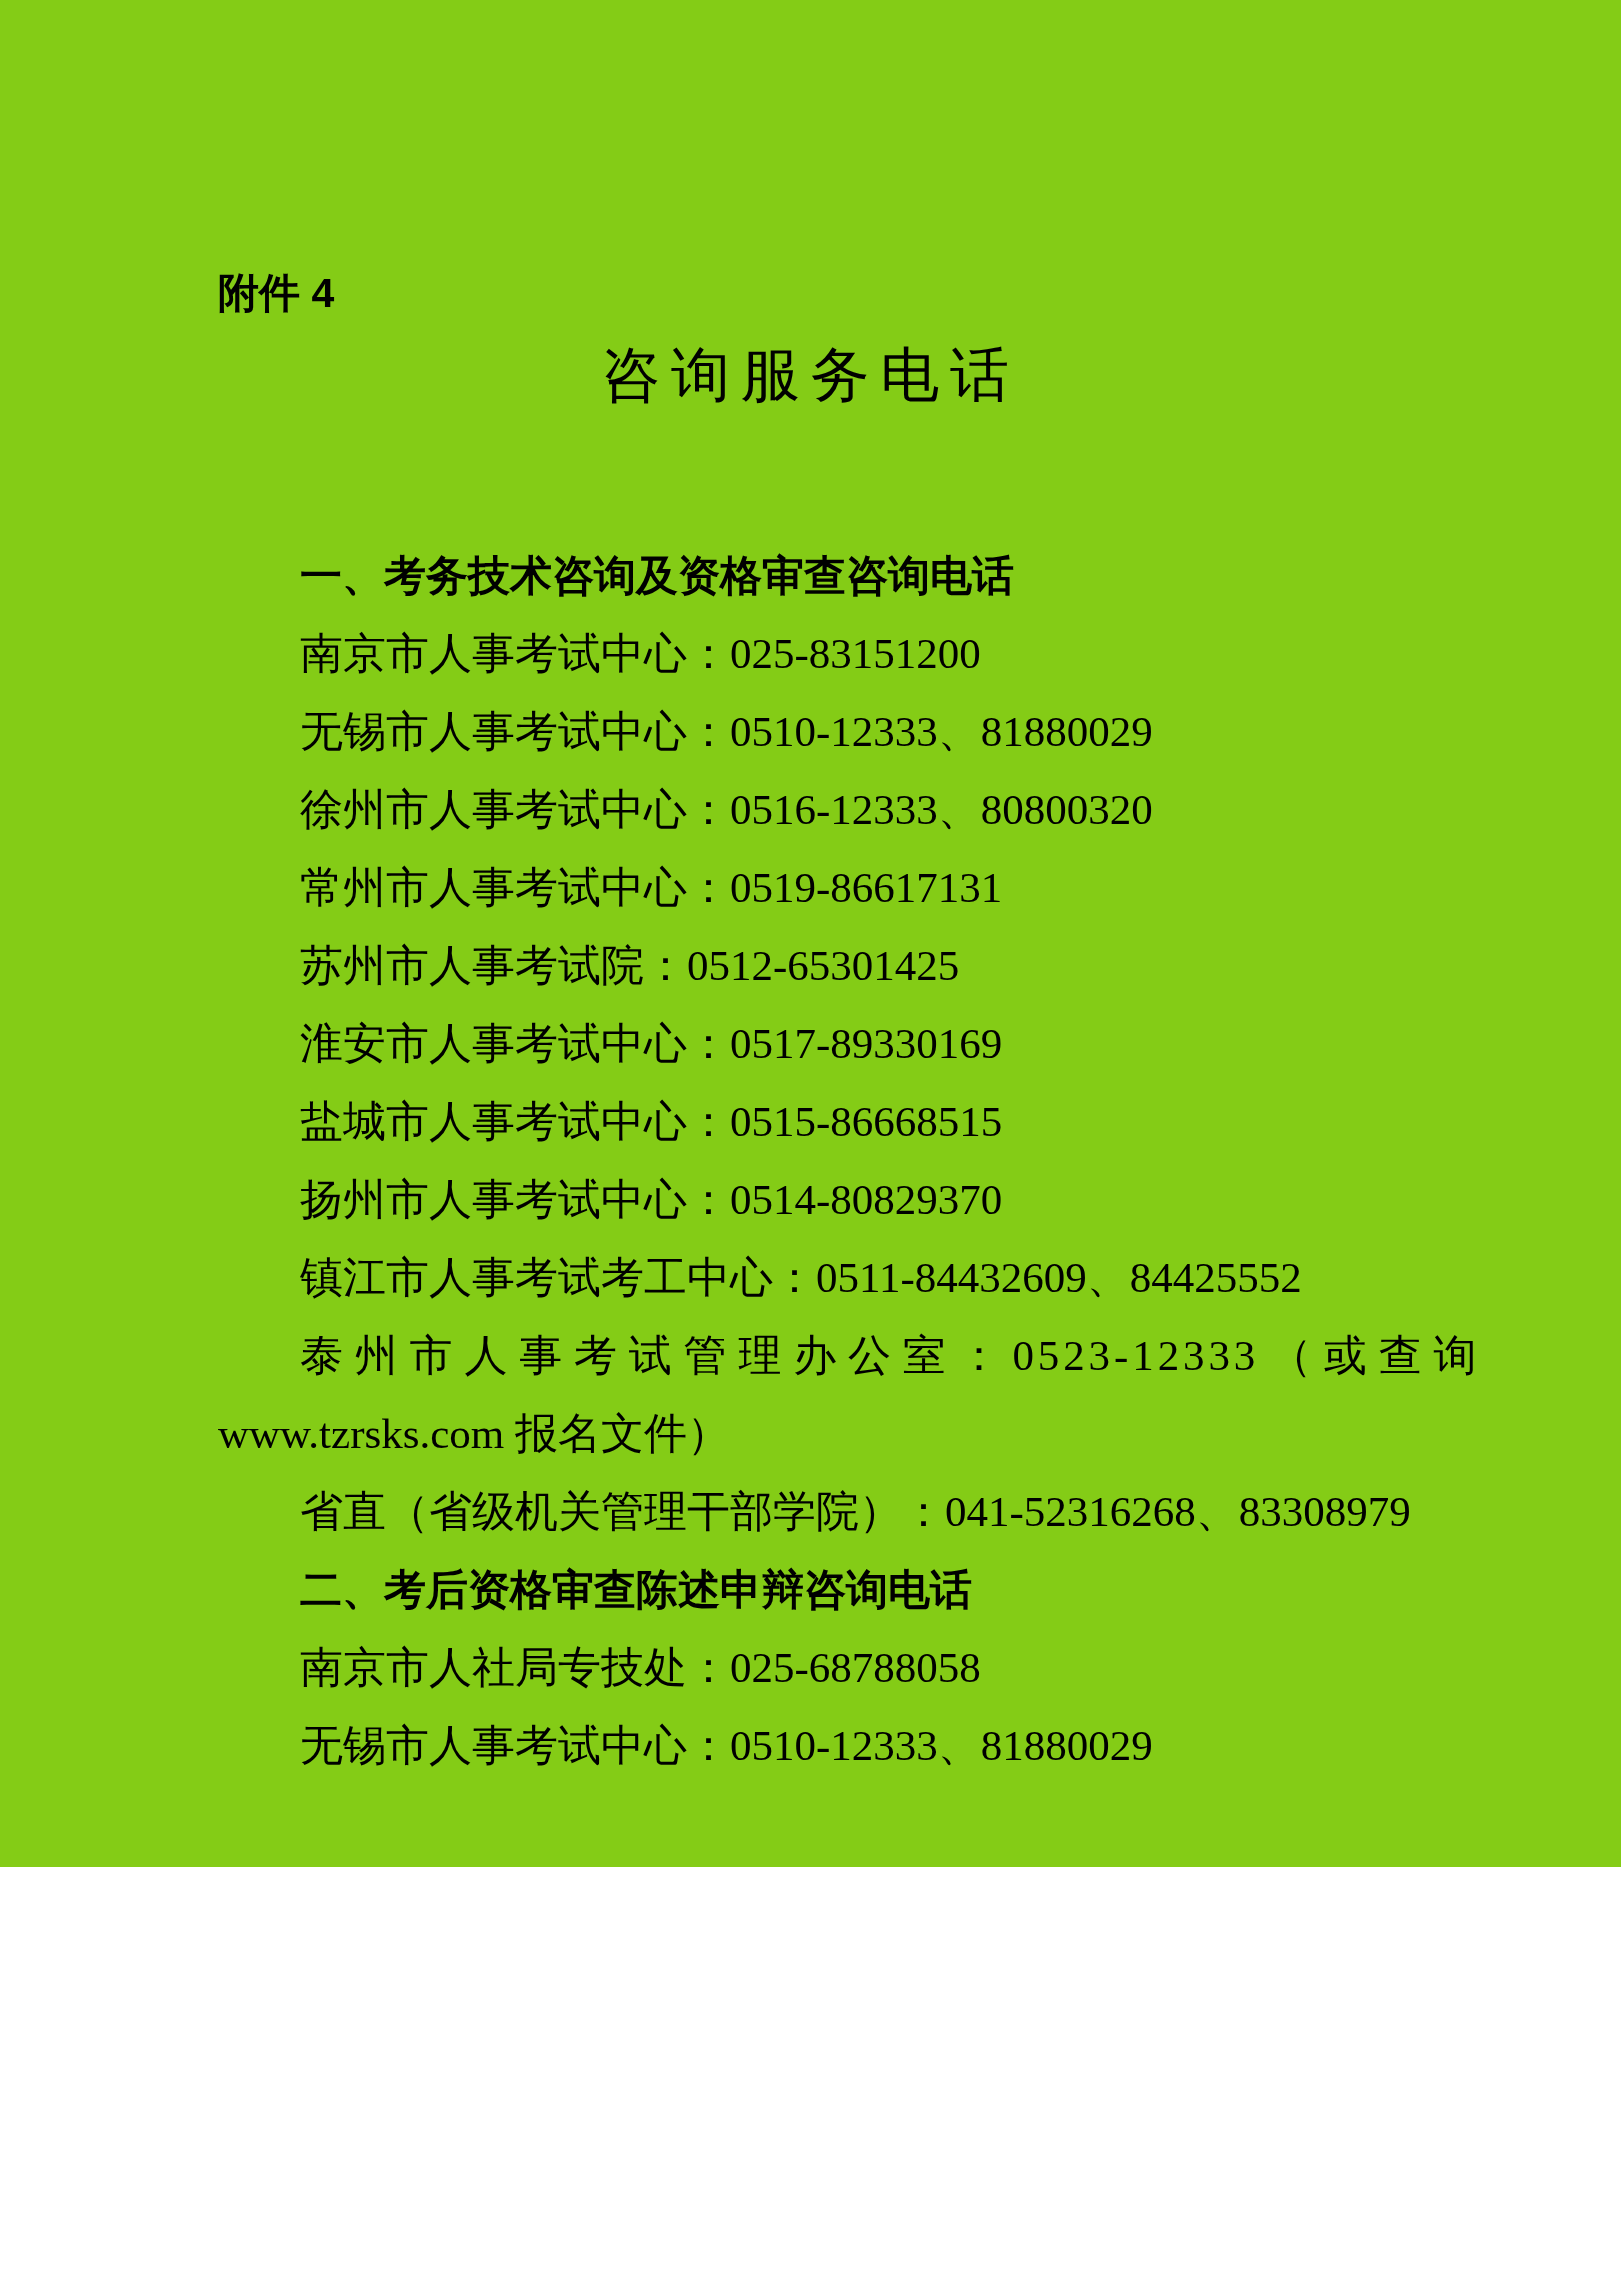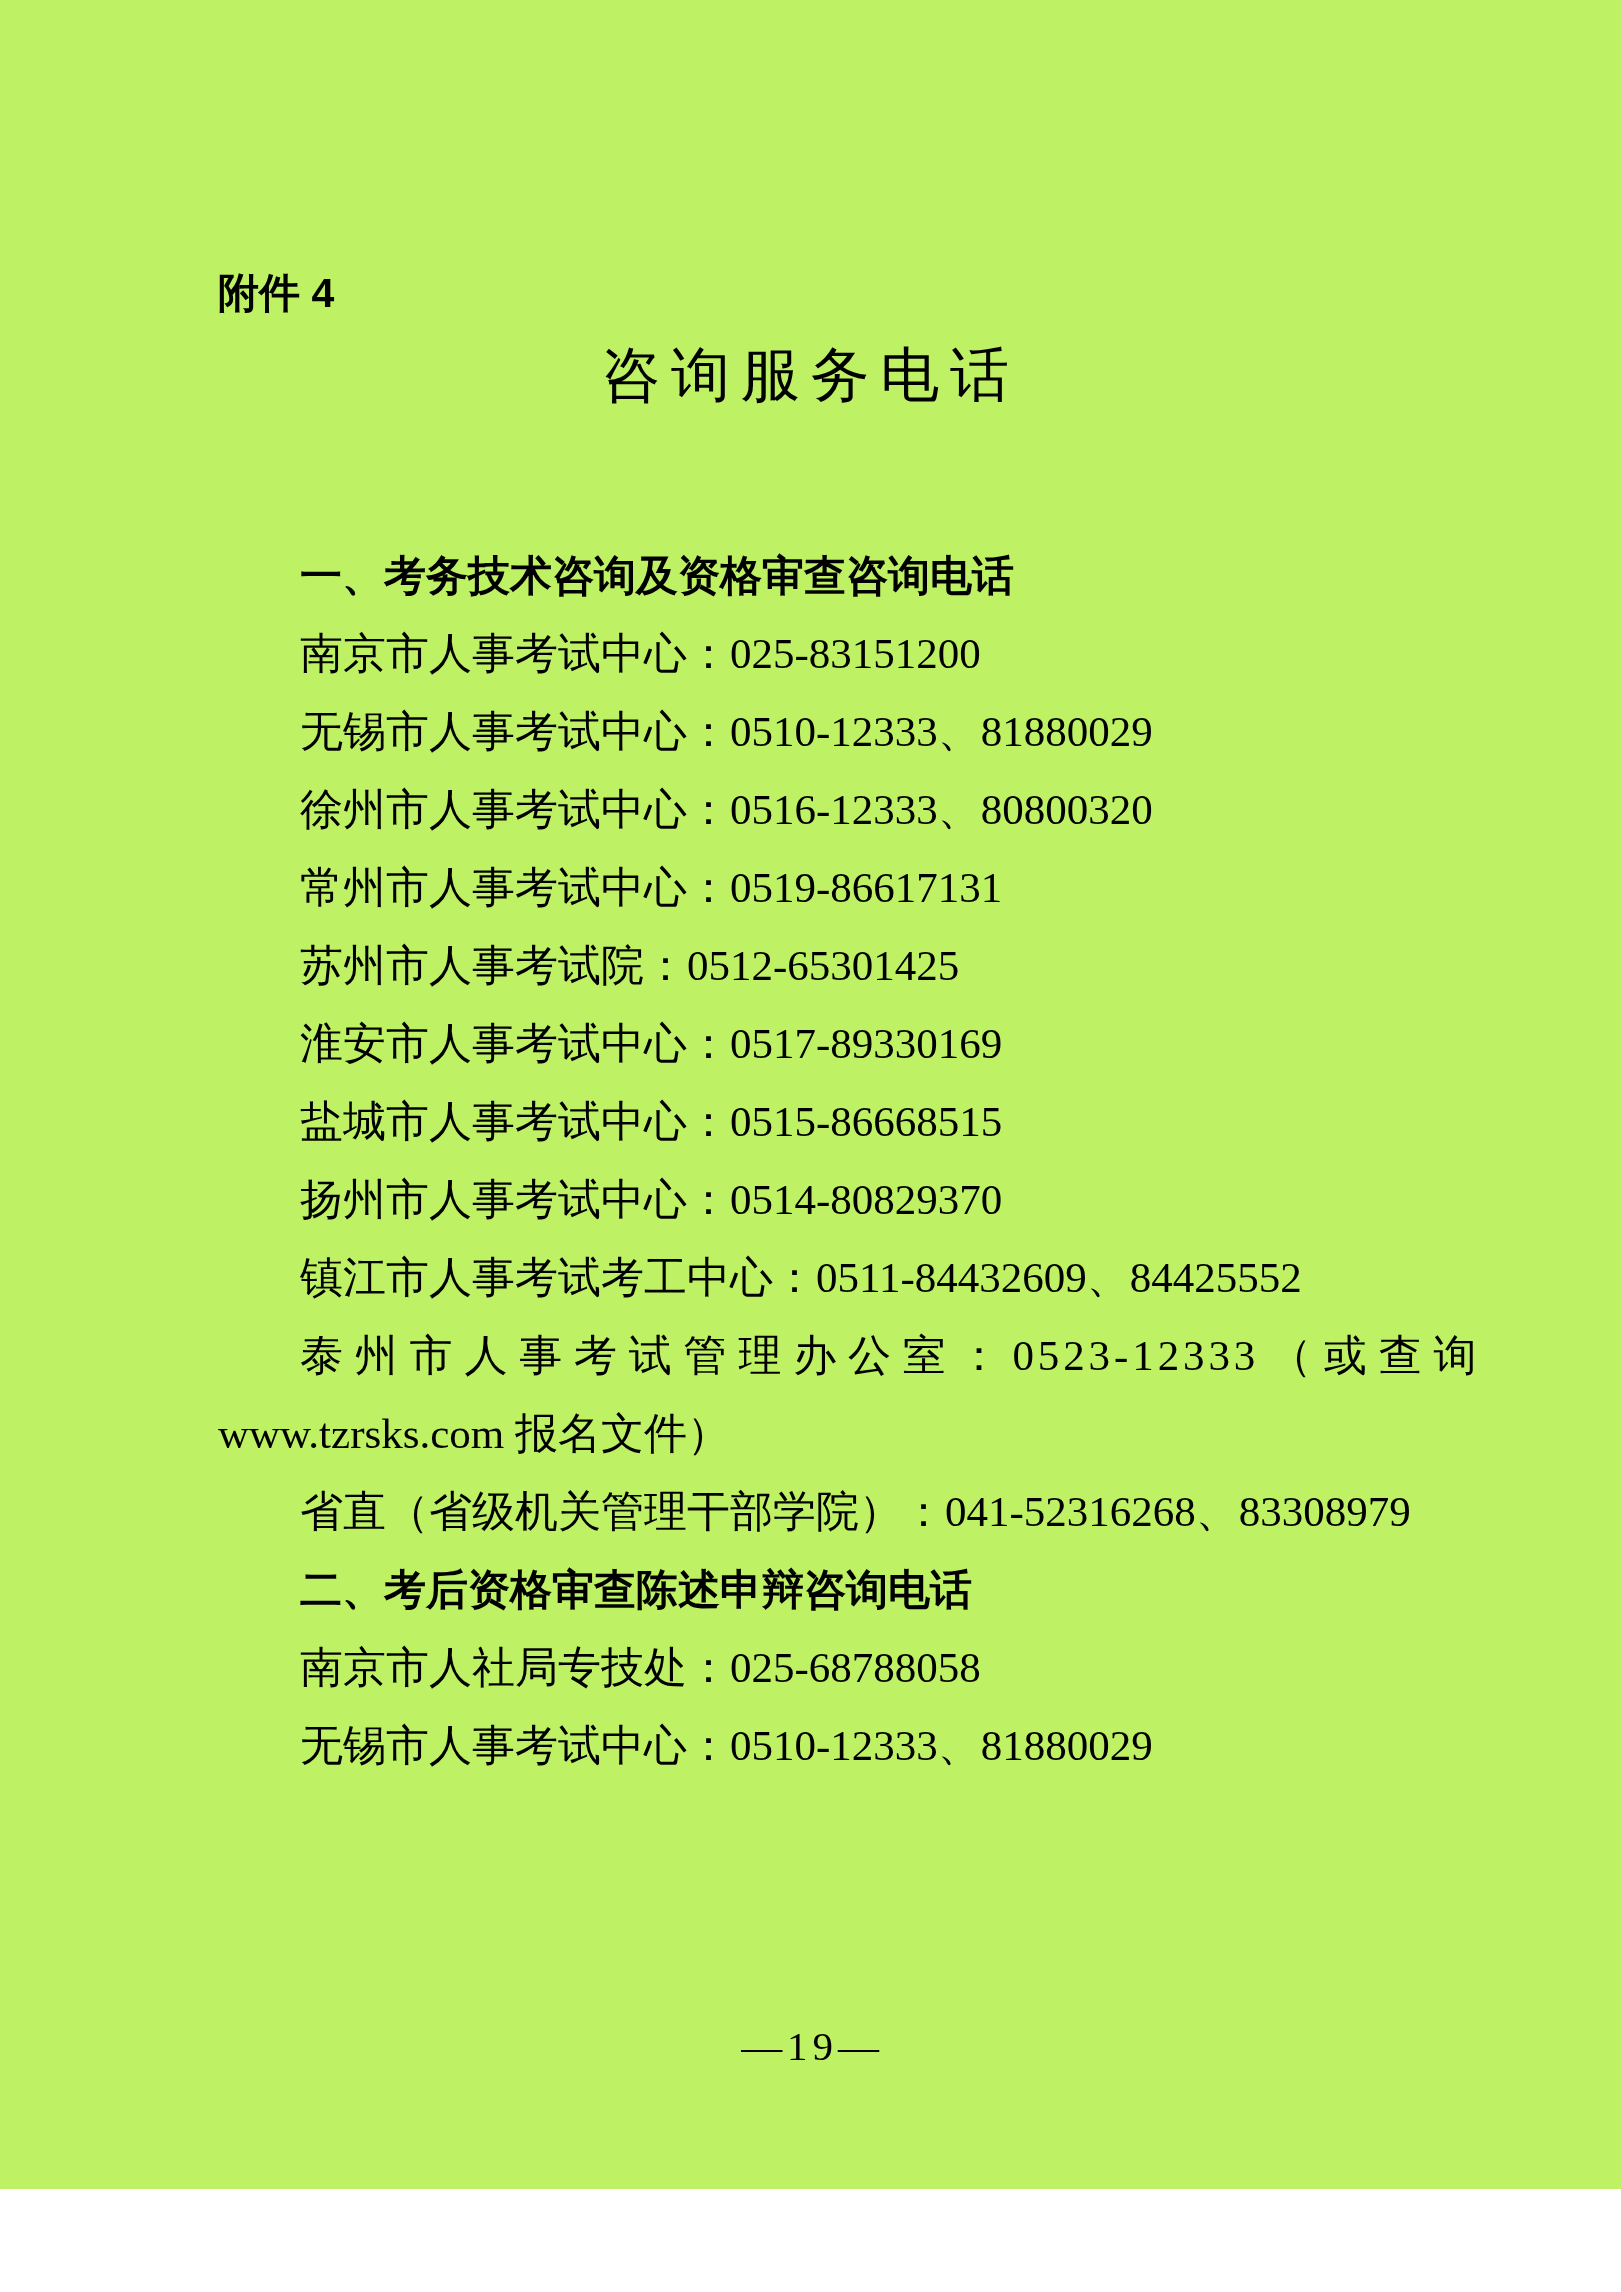--- a/index.html
+++ b/index.html
@@ -4,22 +4,22 @@
 <style>
   html, body {
     margin: 0;
     padding: 0;
     background: #ffffff;
     color: #000000;
   }
   .page {
     position: relative;
     width: 1621px;
-    height: 2189px;
-    background: #bef264;
+    height: 1867px;
+    background: #84cc16;
     overflow: hidden;
     font-family: "Liberation Serif", "DejaVu Serif", serif;
   }
   .attachment {
     padding-top: 272px;
     margin-left: 218px;
     font-family: "Liberation Sans", "DejaVu Sans", sans-serif;
     font-weight: bold;
     font-size: 41px;
     line-height: 43px;

